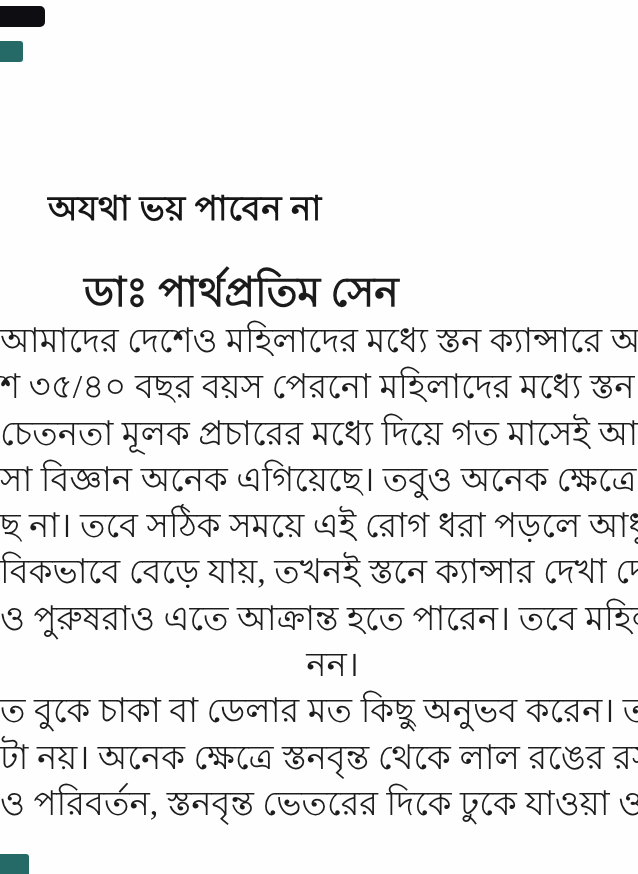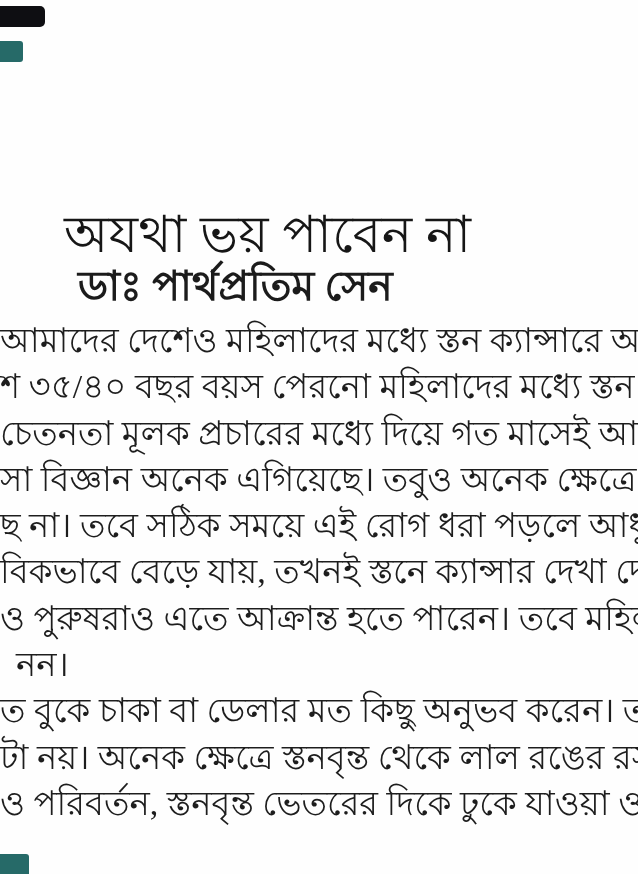--- a/index.html
+++ b/index.html
@@ -39,33 +39,33 @@
     top: 854px;
     width: 29px;
     height: 20px;
     background: #266a68;
     border-radius: 0 3px 0 0;
   }
   .title {
     position: absolute;
     top: 188px;
     left: 48px;
-    margin: 16px;
-    font-size: 51px;
-    font-weight: 400;
+    margin: 0;
+    font-size: 34px;
+    font-weight: 700;
     line-height: 1.25;
     white-space: nowrap;
     color: #161616;
     letter-spacing: 0.5px;
   }
   .byline {
     position: absolute;
     top: 262px;
     left: 78px;
-    margin: 0;
+    margin: 6px;
     font-size: 41px;
     font-weight: 600;
     line-height: 1.2;
     white-space: nowrap;
     color: #1b1b1b;
   }
   .body-text {
     position: absolute;
     top: 318px;
     left: 0;
@@ -73,21 +73,22 @@
     font-size: 34px;
     line-height: 46.3px;
     color: #1d1d1d;
   }
   .body-line {
     white-space: nowrap;
     overflow: hidden;
     height: 46.3px;
   }
   .body-line.indent-small {
-    padding-left: 16px;
+    padding-left: 27px;
+    text-align: center;
   }
 </style>
 </head>
 <body>
 
 <div class="page">
 
   <div class="mark mark-black"></div>
   <div class="mark mark-teal-top"></div>
   <div class="mark mark-teal-bottom"></div>

